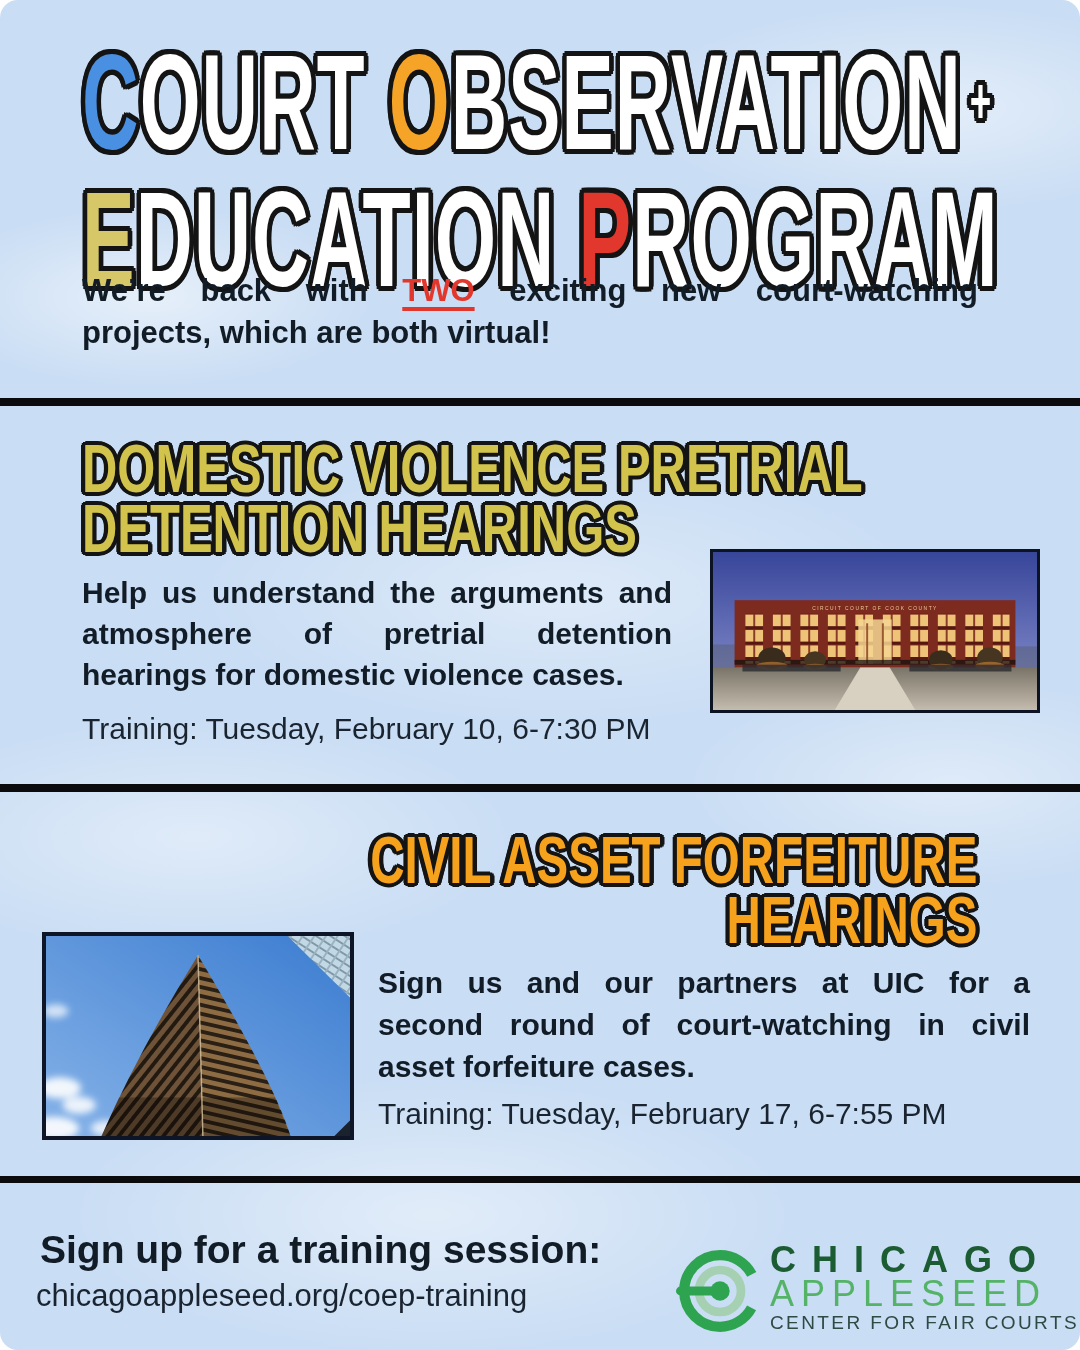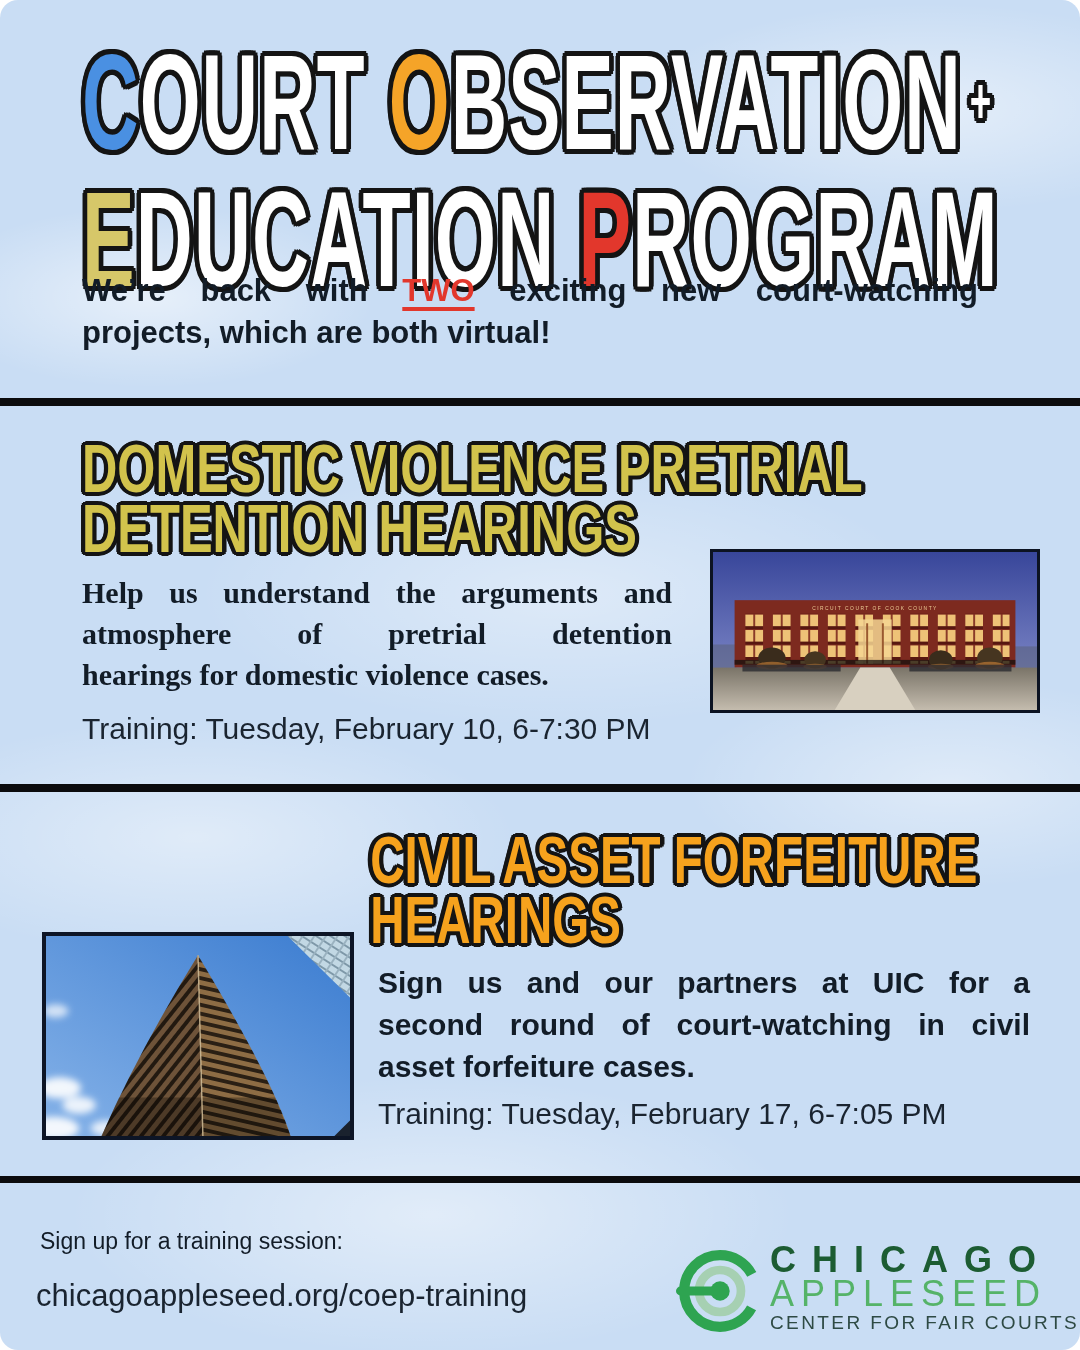--- a/index.html
+++ b/index.html
@@ -60,39 +60,39 @@
   .sec-heading { position:absolute; font-weight:700; white-space:nowrap; }
   .hline {
     display:block; line-height:60px;
     text-shadow:
       6px 0 #141414, -6px 0 #141414, 0 4px #141414, 0 -4px #141414,
       5px 2px #141414, -5px 2px #141414, 5px -2px #141414, -5px -2px #141414,
       3px 3px #141414, -3px 3px #141414, 3px -3px #141414, -3px -3px #141414;
   }
   .h-dv { left:82px; top:438px; font-size:68px; color:#d2c34c; }
   .h-dv .hline { transform:scaleX(.72); transform-origin:left top; }
-  .h-caf { right:103px; top:830px; font-size:66px; color:#f6a21d; text-align:left; }
+  .h-caf { right:103px; top:830px; font-size:66px; color:#f6a21d; text-align:right; }
   .h-caf .hline { transform:scaleX(.72); transform-origin:right top; }
 
   
   .body-copy { position:absolute; font-size:30px; font-weight:700; line-height:41px; color:#121c27; }
-  .body1 { left:82px; top:572px; width:590px;font-family:Liberation Serif, serif; }
+  .body1 { left:82px; top:572px; width:590px; }
   .body2 { left:378px; top:962px; width:652px; line-height:42px; }
   .training { position:absolute; font-size:30px; font-weight:400; color:#1a2430; }
   .training1 { left:82px; top:712px; }
   .training2 { left:378px; top:1097px; }
 
   
   .photo { position:absolute; overflow:hidden; }
   .photo1 { left:710px; top:549px; width:330px; height:164px; border:3px solid #0c1322; }
   .photo2 { left:42px; top:932px; width:312px; height:208px; border:4px solid #0d1526; }
   .photo svg { display:block; width:100%; height:100%; }
 
   
-  .signup-label { position:absolute; left:40px; top:1228px; font-size:23px; font-weight:400; color:#121c27; }
+  .signup-label { position:absolute; left:40px; top:1228px; font-size:39px; font-weight:700; color:#121c27; }
   .signup-url   { position:absolute; left:36px; top:1278px; font-size:31px; font-weight:400; color:#1a2430; }
 
   .logo { position:absolute; left:676px; top:1232px; display:flex;margin-top:11px; }
   .logo-mark { width:88px; height:88px; margin-top:4px; }
   .logo-text { margin-left:6px; }
   .logo-chicago   { font-size:36px; font-weight:700; letter-spacing:16px; color:#1c5c32; line-height:34px; }
   .logo-appleseed { font-size:36px; font-weight:400; letter-spacing:7px;  color:#55b368; line-height:33px; }
   .logo-tagline   { font-size:19px; font-weight:400; letter-spacing:2.4px; color:#2e4a44; line-height:22px; margin-top:2px;text-align:center; }
 </style>
 </head>
@@ -217,21 +217,21 @@
       <path d="M156,20 L161,208" stroke="#d8c298" stroke-width="1.5" opacity=".8" fill="none"></path>
       <polygon points="296,208 312,192 312,208" fill="#1a222e"></polygon>
     </svg>
   </div>
 
   <p class="body-copy body2">
     <span class="jline">Sign us and our partners at UIC for a</span>
     <span class="jline">second round of court-watching in civil</span>
     <span class="jline last">asset forfeiture cases.</span>
   </p>
-  <p class="training training2">Training: Tuesday, February 17, 6-7:05 PM</p>
+  <p class="training training2">Training: Tuesday, February 17, 6-7:55 PM</p>
 
   <div class="divider d3"></div>
 
   <p class="signup-label">Sign up for a training session:</p>
   <p class="signup-url">chicagoappleseed.org/coep-training</p>
 
   <div class="logo">
     <svg class="logo-mark" viewBox="0 0 86 86">
       <circle cx="43" cy="43" r="35" fill="none" stroke="#2ea451" stroke-width="10" stroke-dasharray="93 34 200" transform="rotate(180 43 43)"></circle>
       <circle cx="43" cy="43" r="20.5" fill="none" stroke="#a6d0b2" stroke-width="8.5"></circle>

